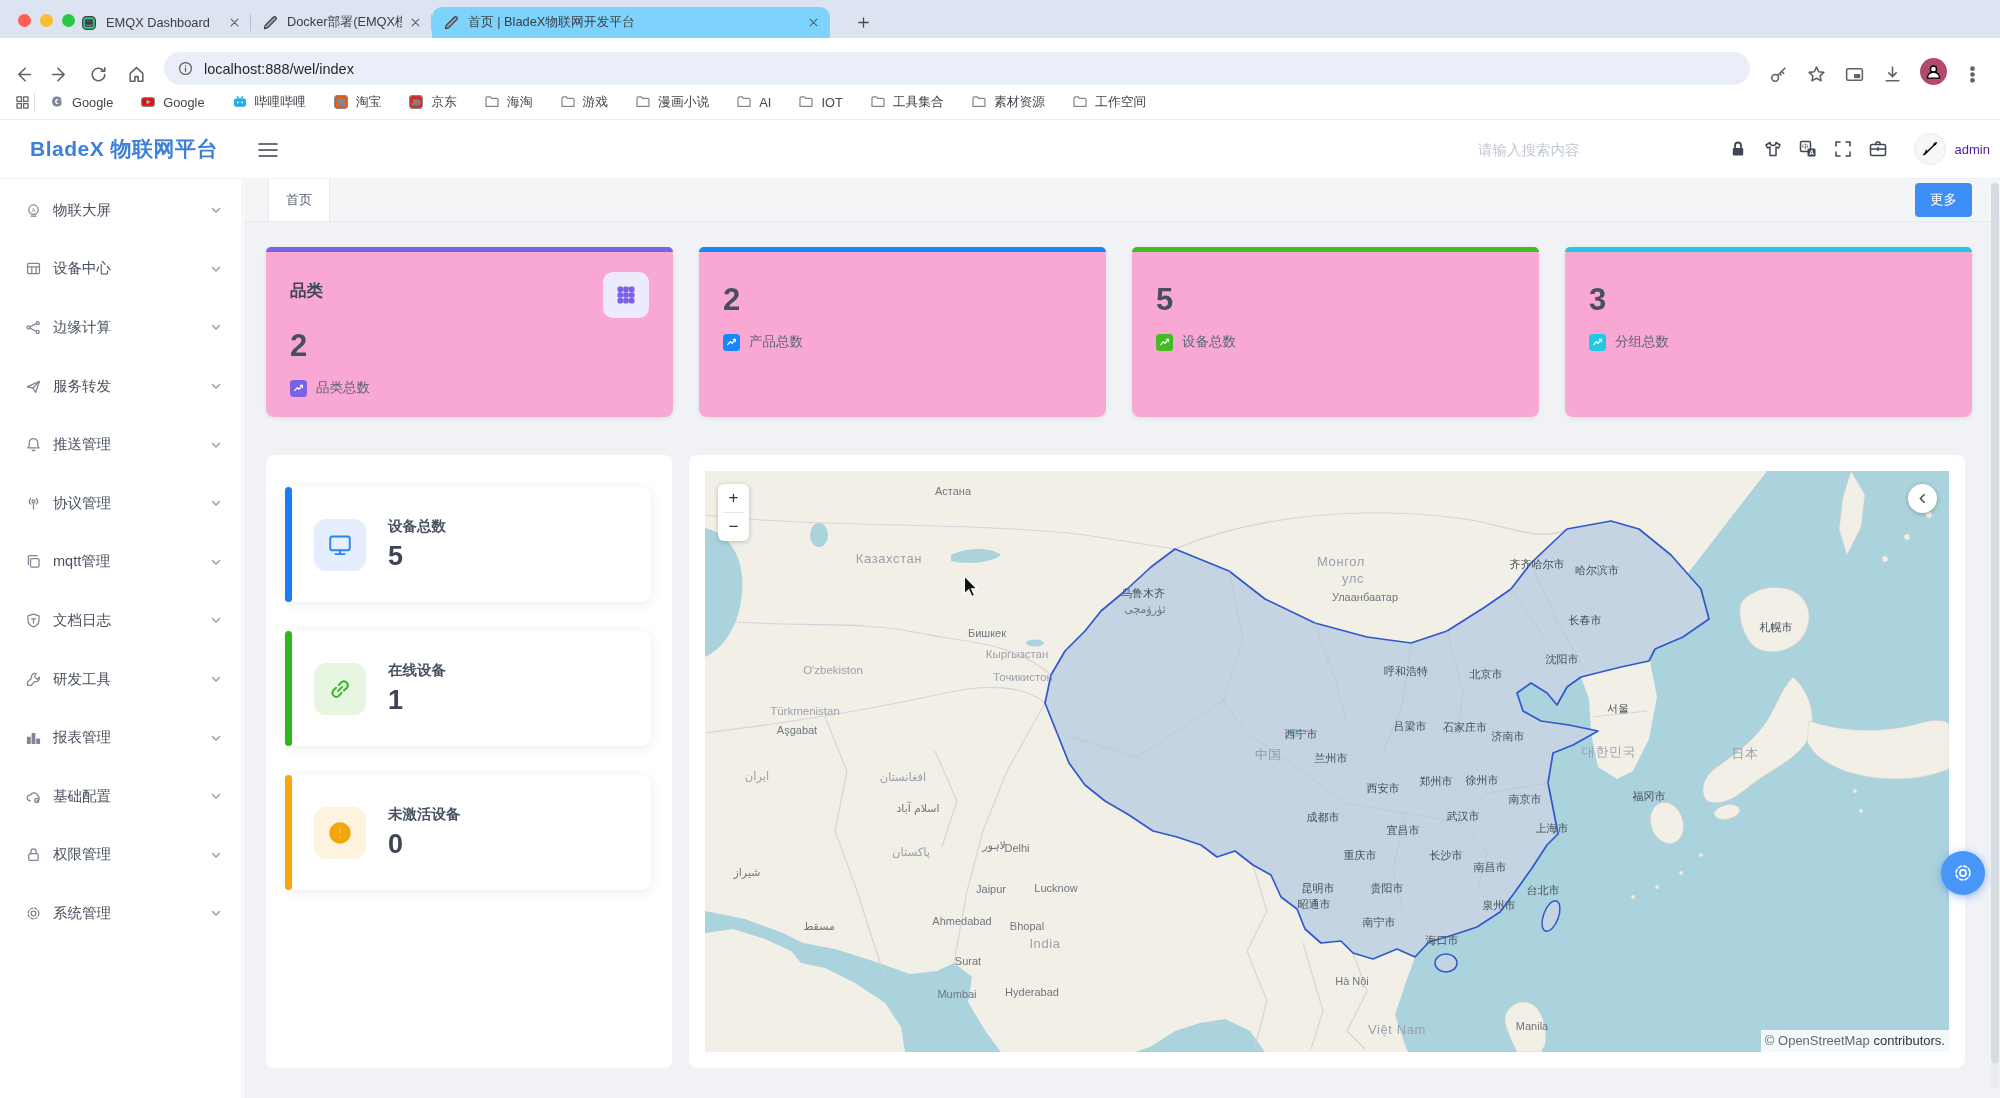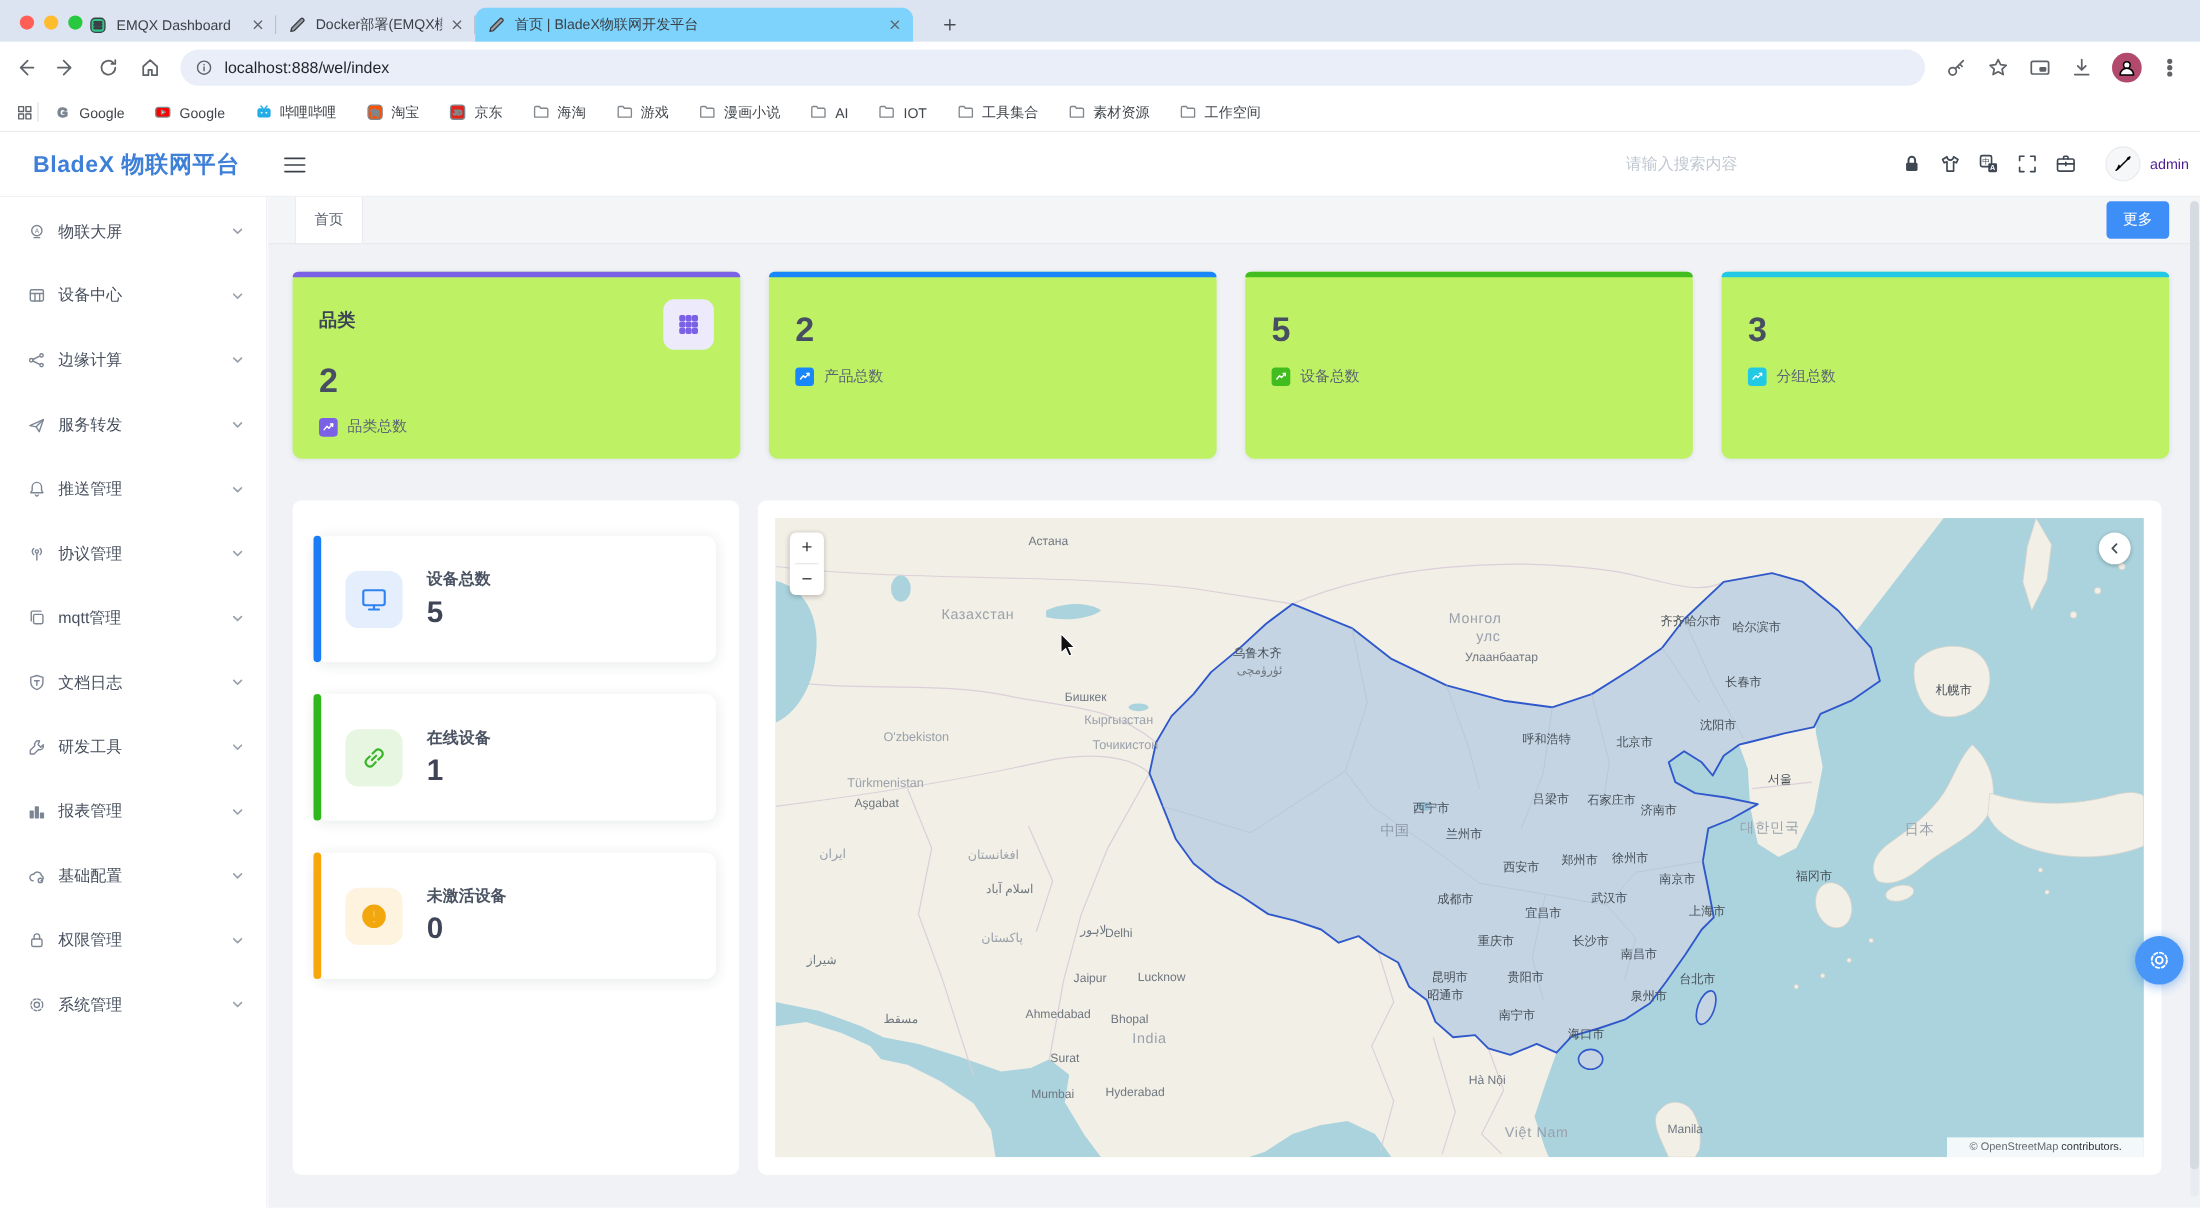--- a/index.html
+++ b/index.html
@@ -14,21 +14,21 @@
 .traffic span{width:13px;height:13px;border-radius:50%}
 .t-close{background:#ff5f57}.t-min{background:#febc2e}.t-max{background:#28c840}
 .tabs{position:absolute;left:70px;top:7px;height:31px;display:flex}
 .btab{display:flex;align-items:center;height:31px;padding:0 9px 0 11px;width:181px;border-radius:10px 10px 0 0;font-size:12.8px;color:#3b4046;position:relative}
 .btab[data-active="true"]{background:#7dd3fc;width:398px}
 .btab:not([data-active="true"])::after{content:"";position:absolute;right:0;top:7px;bottom:7px;width:1px;background:#b7bfd4}
 .btab .fav{width:16px;height:16px;margin-right:9px}
 .btitle{flex:1;white-space:nowrap;overflow:hidden}
 .bclose{width:15px;height:15px;color:#5f6368;margin-left:6px}
 .newtab{position:absolute;left:850px;top:9px;width:27px;height:27px;border-radius:50%;color:#464b52;padding:5px}
-#navbar{position:absolute;left:0;top:38px;width:100%;height:47px;background:#fff;display:flex;align-items:center;padding:0 12px}
+#navbar{position:absolute;left:0;top:38px;width:100%;height:47px;background:#fff;display:flex;align-items:flex-end;padding:0 12px}
 .nbtn{width:21px;height:21px;color:#5f6368;margin-right:17px}
 #urlbar{flex:none;width:1586px;height:33px;border-radius:17px;background:#e9eef8;display:flex;align-items:center;padding:0 13px;margin-right:18px}
 #urlbar .ico{width:17px;height:17px;color:#5f6368;margin-right:10px}
 #urlbar .url{font-size:14.5px;color:#1f2429}
 .chromeavatar{width:27px;height:27px;border-radius:50%;background:#b24a6d;margin-right:15px;padding:4px}
 #bookmarks{position:absolute;left:0;top:85px;width:100%;height:35px;background:#fff;display:flex;align-items:center;padding:0 14px;border-bottom:1px solid #e7eaef}
 .bsep{width:1px;height:18px;background:#dadee6;margin:0 14px 0 3px}
 .bklist{display:flex;align-items:center}
 .bk{display:flex;align-items:center;gap:7px;margin-right:27px;font-size:12.8px;color:#41464c}
 .bkicon{width:16px;height:16px;color:#80868b}
@@ -49,21 +49,21 @@
 .sitem{height:58.6px;display:flex;align-items:center;padding:0 20px 0 25px;cursor:pointer}
 .sicon{width:17px;height:17px;color:#7d8694;margin-right:11px}
 .slabel{flex:1;font-size:14.5px;color:#48505e}
 .schev{width:12px;height:12px;color:#99a1ad}
 
 #main{position:absolute;left:244px;top:179px;right:0;bottom:0;background:#f0f2f5}
 #pagetabs{position:absolute;left:0;top:0;right:0;height:43px;background:#f4f5f7;border-bottom:1px solid #e7e9ed}
 .ptab{position:absolute;left:24px;top:0;height:42px;line-height:42px;padding:0 17px;background:#fff;border-left:1px solid #e9ebef;border-right:1px solid #e9ebef;font-size:13px;color:#5b6472;cursor:pointer}
 #morebtn{position:absolute;right:28px;top:4px;height:34px;padding:0 15px;border:none;border-radius:4px;background:#3e8ef7;color:#fff;font-size:13.5px;cursor:pointer;font-family:inherit}
 #cards{position:absolute;left:22px;top:68px;right:28px;height:170px;display:flex;gap:26px}
-.ocard{flex:1;background:#bef264;border-radius:8px;position:relative;box-shadow:0 1px 5px rgba(31,45,61,.08);padding:25px 24px 16px}
+.ocard{flex:1;background:#f9a8d4;border-radius:8px;position:relative;box-shadow:0 1px 5px rgba(31,45,61,.08);padding:25px 24px 16px}
 .ocard-top{position:absolute;left:0;top:0;right:0;height:5px;border-radius:8px 8px 0 0;background:var(--ac)}
 .ocard-head{display:flex;justify-content:space-between;align-items:flex-start}
 .otitle{font-size:16.5px;font-weight:bold;color:#3c4556;margin-top:8px}
 .obadge{width:46px;height:46px;border-radius:10px;background:var(--tint);color:var(--ac);padding:12px}
 .onum{font-size:31px;font-weight:bold;color:#474e63;margin-top:10px}
 .ofoot{display:flex;align-items:center;gap:9px;margin-top:15px}
 .otrend{width:17px;height:17px;border-radius:3.5px;background:var(--ac);color:#fff;padding:2.5px}
 .ocap{font-size:13.5px;color:#5c6575}
 #statpanel{position:absolute;left:22px;top:276px;width:406px;bottom:30px;background:#fff;border-radius:8px;padding:32px 21px 0}
 .scard{position:relative;background:#fff;border-radius:10px;box-shadow:0 2px 12px rgba(31,45,61,.10);height:115px;margin-bottom:29px;display:flex;align-items:center;padding-left:27px}
@@ -78,21 +78,21 @@
 .ml{text-anchor:middle;font-family:inherit}
 .city{font-size:11px;fill:#6f7780}
 .cityzh{font-size:11px;fill:#454e57}
 .country{font-size:13px;fill:#99a1ab;letter-spacing:.6px}
 .countryzh{font-size:13px;fill:#8d99a5}
 .countrysm{font-size:11.5px;fill:#9aa2ab}
 .zoomctl{position:absolute;left:13px;top:13px;width:31px;background:#fff;border-radius:6px;box-shadow:0 1px 5px rgba(0,0,0,.22)}
 .zbtn{height:28px;line-height:28px;text-align:center;font-size:17px;color:#333;cursor:pointer}
 .zdiv{height:1px;background:#e4e4e4;margin:0 5px}
 .collapsebtn{position:absolute;right:12px;top:13px;width:29px;height:29px;border-radius:50%;background:#fff;box-shadow:0 1px 4px rgba(0,0,0,.28);color:#4a4f55;padding:8px;cursor:pointer}
-.attrib{position:absolute;right:0;bottom:0;background:rgba(255,255,255,.85);padding:3px 20px 4px;font-size:10px;color:#62696f}
+.attrib{position:absolute;right:0;bottom:0;background:rgba(255,255,255,.85);padding:3px 4px 4px;font-size:13px;color:#62696f}
 .attrib a{color:#62696f;text-decoration:none}
 .attrib .dark{color:#2e3338}
 #gearfab{position:absolute;right:15px;top:672px;width:44px;height:44px;border-radius:50%;background:#4897f8;color:#fff;padding:11px;box-shadow:0 2px 10px rgba(24,110,228,.45);cursor:pointer}
 #vscroll{position:absolute;right:1px;top:183px;width:8px;height:905px;border-radius:4px;background:#e9ebf0}
 #vthumb{width:8px;height:880px;border-radius:4px;background:#d6dae1}
 #cursor{position:absolute;left:960px;top:575px;width:22px;height:24px;z-index:50;pointer-events:none}
 </style>
 </head>
 <body>
 

